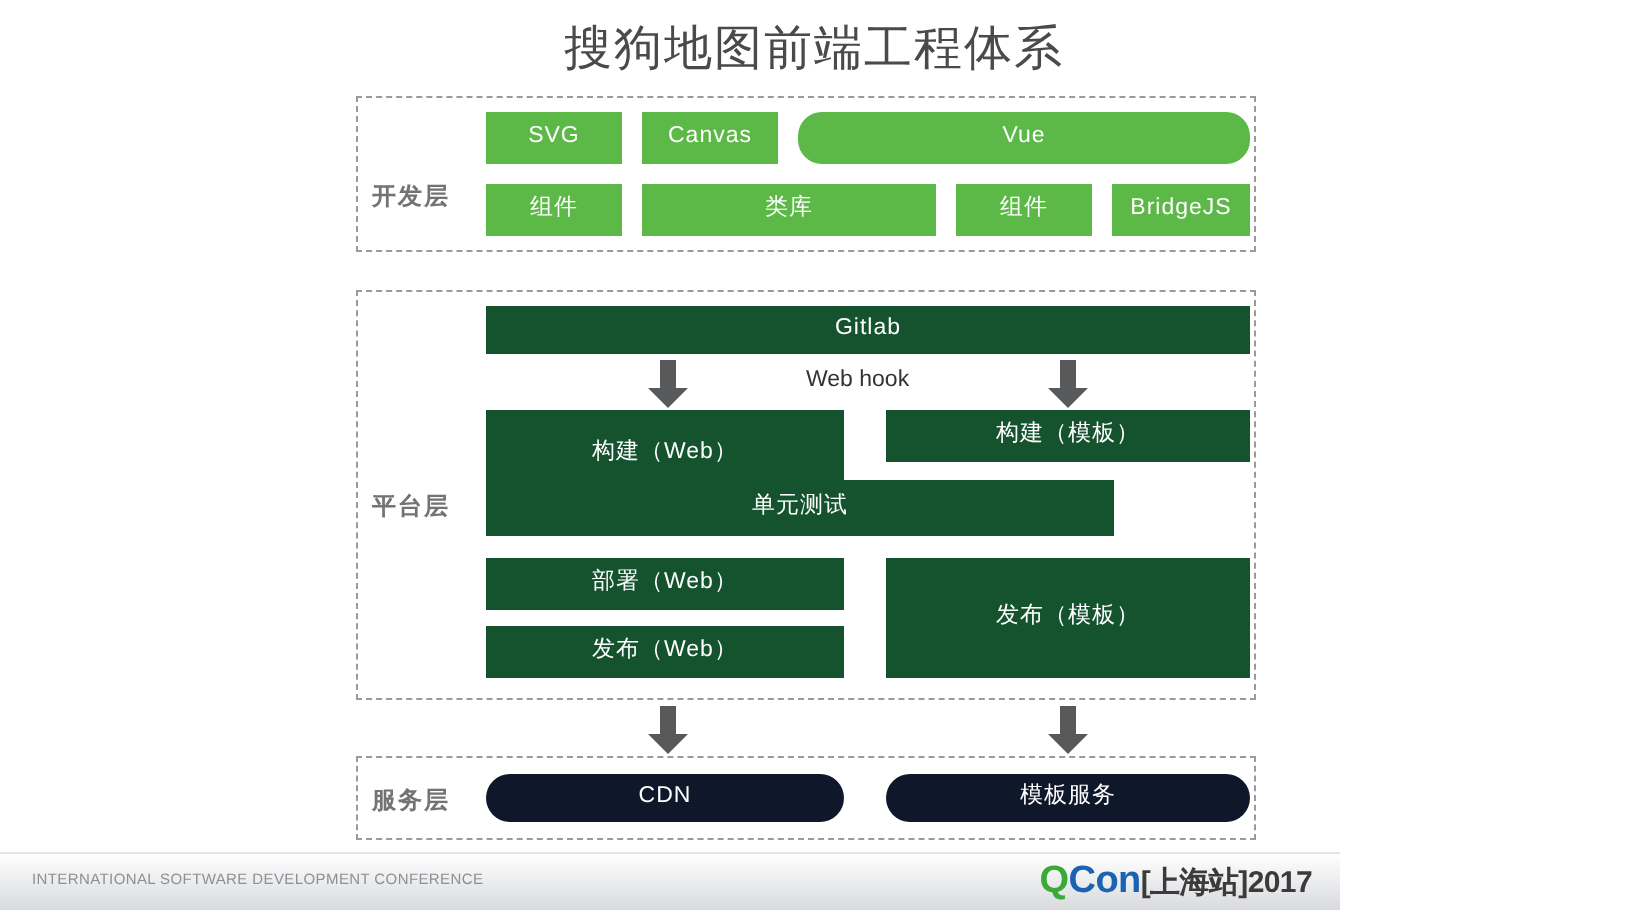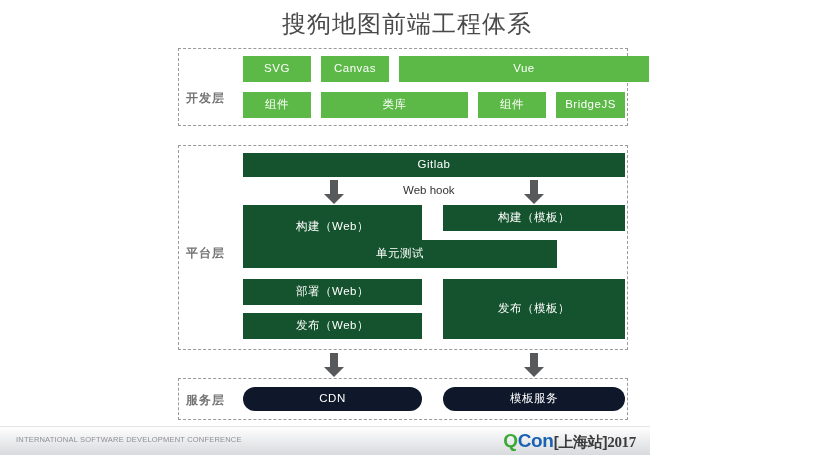--- a/index.html
+++ b/index.html
@@ -82,20 +82,21 @@
 
   
   #footer-bar {
     position: absolute;
     left: 0;
     bottom: 0;
     width: 650px;
     height: 28px;
     background: linear-gradient(to bottom, #ffffff 0%, #e9eaec 55%, #d9dadd 100%);
     border-top: 1px solid #e3e4e6;
+    padding-left: 20px;
   }
   #footer-tagline {
     position: absolute;
     left: 16px;
     top: 8px;
     font-size: 7.5px;
     letter-spacing: 0.2px;
     color: #8e8f92;
     white-space: nowrap;
   }
@@ -104,36 +105,36 @@
     right: 14px;
     top: 3px;
     font-size: 19px;
     font-weight: bold;
     white-space: nowrap;
     letter-spacing: -0.3px;
   }
   #qcon-q   { color: #3aa935; }
   #qcon-con { color: #1b62b2; }
   #qcon-city{ color: #3b3b3b; font-size: 15px; font-weight: bold; }
-  #qcon-year{ color: #3b3b3b; font-size: 15px; font-weight: bold; font-family: Liberation Serif, serif; }
+  #qcon-year{ color: #3b3b3b; font-size: 15px; font-weight: bold; }
 </style>
 </head>
 <body>
 
 <div id="slide-title">搜狗地图前端工程体系</div>
 
 <div id="diagram">
 
   <div class="layer-box" style="left:178px; top:48px; width:450px; height:78px;"></div>
 
   <div class="layer-label" style="left:186px; top:90px;">开发层</div>
 
   <div class="node green" style="left:243px; top:56px;  width:68px;  height:26px;">SVG</div>
   <div class="node green" style="left:321px; top:56px;  width:68px;  height:26px;">Canvas</div>
-  <div class="node green" style="left:399px; top:56px;  width:250px; height:26px;">Vue</div>
+  <div class="node green" style="left:399px; top:56px;  width:226px; height:26px;border-radius:12px;">Vue</div>
 
   <div class="node green" style="left:243px; top:92px;  width:68px;  height:26px;">组件</div>
   <div class="node green" style="left:321px; top:92px;  width:147px; height:26px;">类库</div>
   <div class="node green" style="left:478px; top:92px;  width:68px;  height:26px;">组件</div>
   <div class="node green" style="left:556px; top:92px;  width:69px;  height:26px;">BridgeJS</div>
 
   <div class="layer-box" style="left:178px; top:145px; width:450px; height:205px;"></div>
 
   <div class="layer-label" style="left:186px; top:245px;">平台层</div>
 

